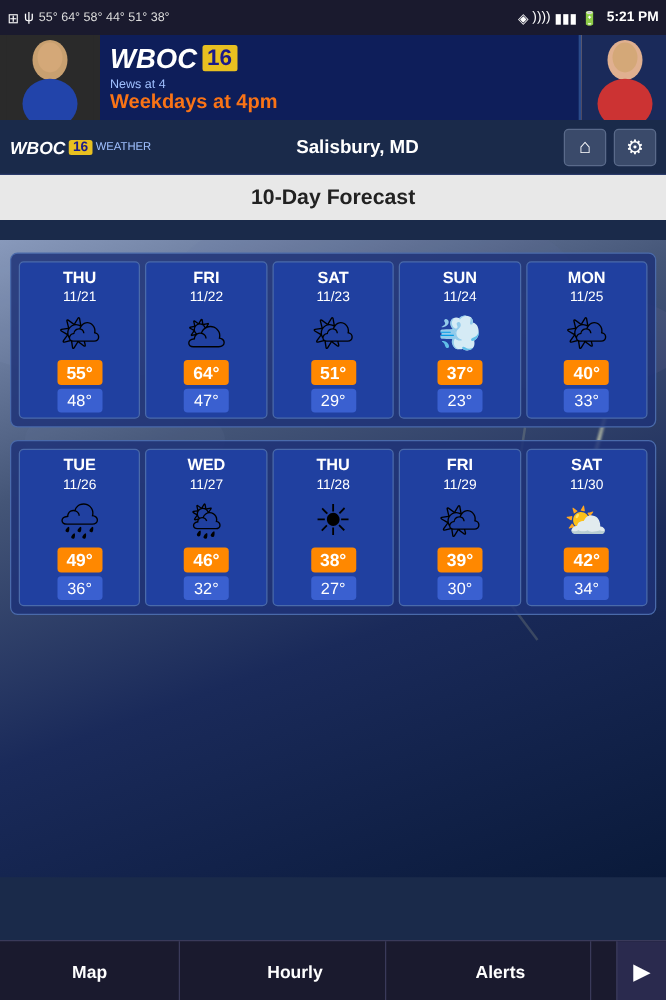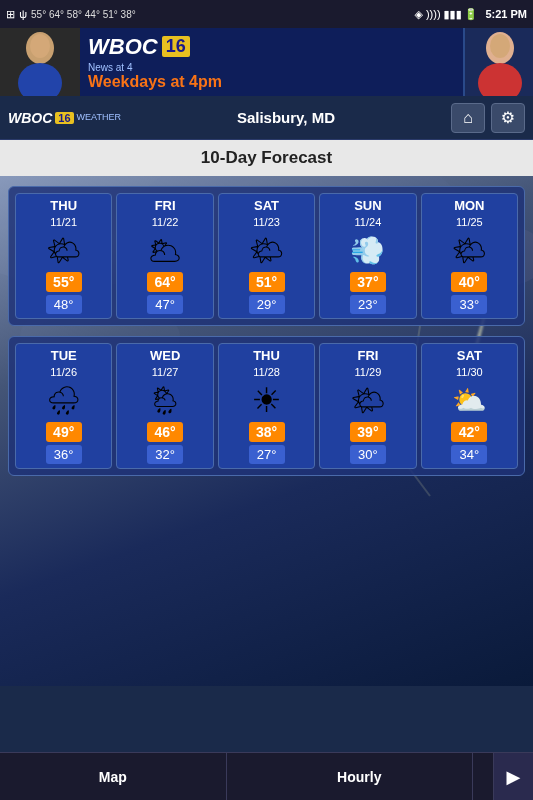--- a/index.html
+++ b/index.html
@@ -350,21 +350,21 @@
     <div class="nav-icon-btn">
       <span>⚙</span>
     </div>
   </div>
 </div>
 
 <div id="page-title">
   <span>10-Day Forecast</span>
 </div>
 
-<div style="position:relative; width:100%; height:510px; overflow:hidden;">
+<div style="position:relative; width:100%; height:510px; overflow:hidden;margin-top:16px;">
 
   <div class="bg-layer">
     <div class="cloud-effect"></div>
     <div class="lightning-effect"></div>
 
     <svg style="position:absolute;top:0;left:0;width:100%;height:100%;opacity:0.3;" viewBox="0 0 533 510">
       <ellipse cx="80" cy="60" rx="120" ry="50" fill="#8899bb" opacity="0.4"></ellipse>
       <ellipse cx="300" cy="30" rx="160" ry="60" fill="#6677aa" opacity="0.3"></ellipse>
       <ellipse cx="450" cy="80" rx="100" ry="40" fill="#9988bb" opacity="0.3"></ellipse>
       <ellipse cx="100" cy="160" rx="80" ry="35" fill="#7788aa" opacity="0.25"></ellipse>
@@ -450,14 +450,15 @@
       <span class="low-temp">34°</span>
     </div>
       </div>
 
   </div>
 </div>
 
 <div id="bottom-bar">
   <div class="tab-item" id="tab-0">Map</div>
   <div class="tab-item" id="tab-2">Hourly</div>
+  <div class="tab-item" id="tab-3">Alerts</div>
   <div class="tab-play" id="tab-play">▶</div>
 </div>
 
 </body></html>

